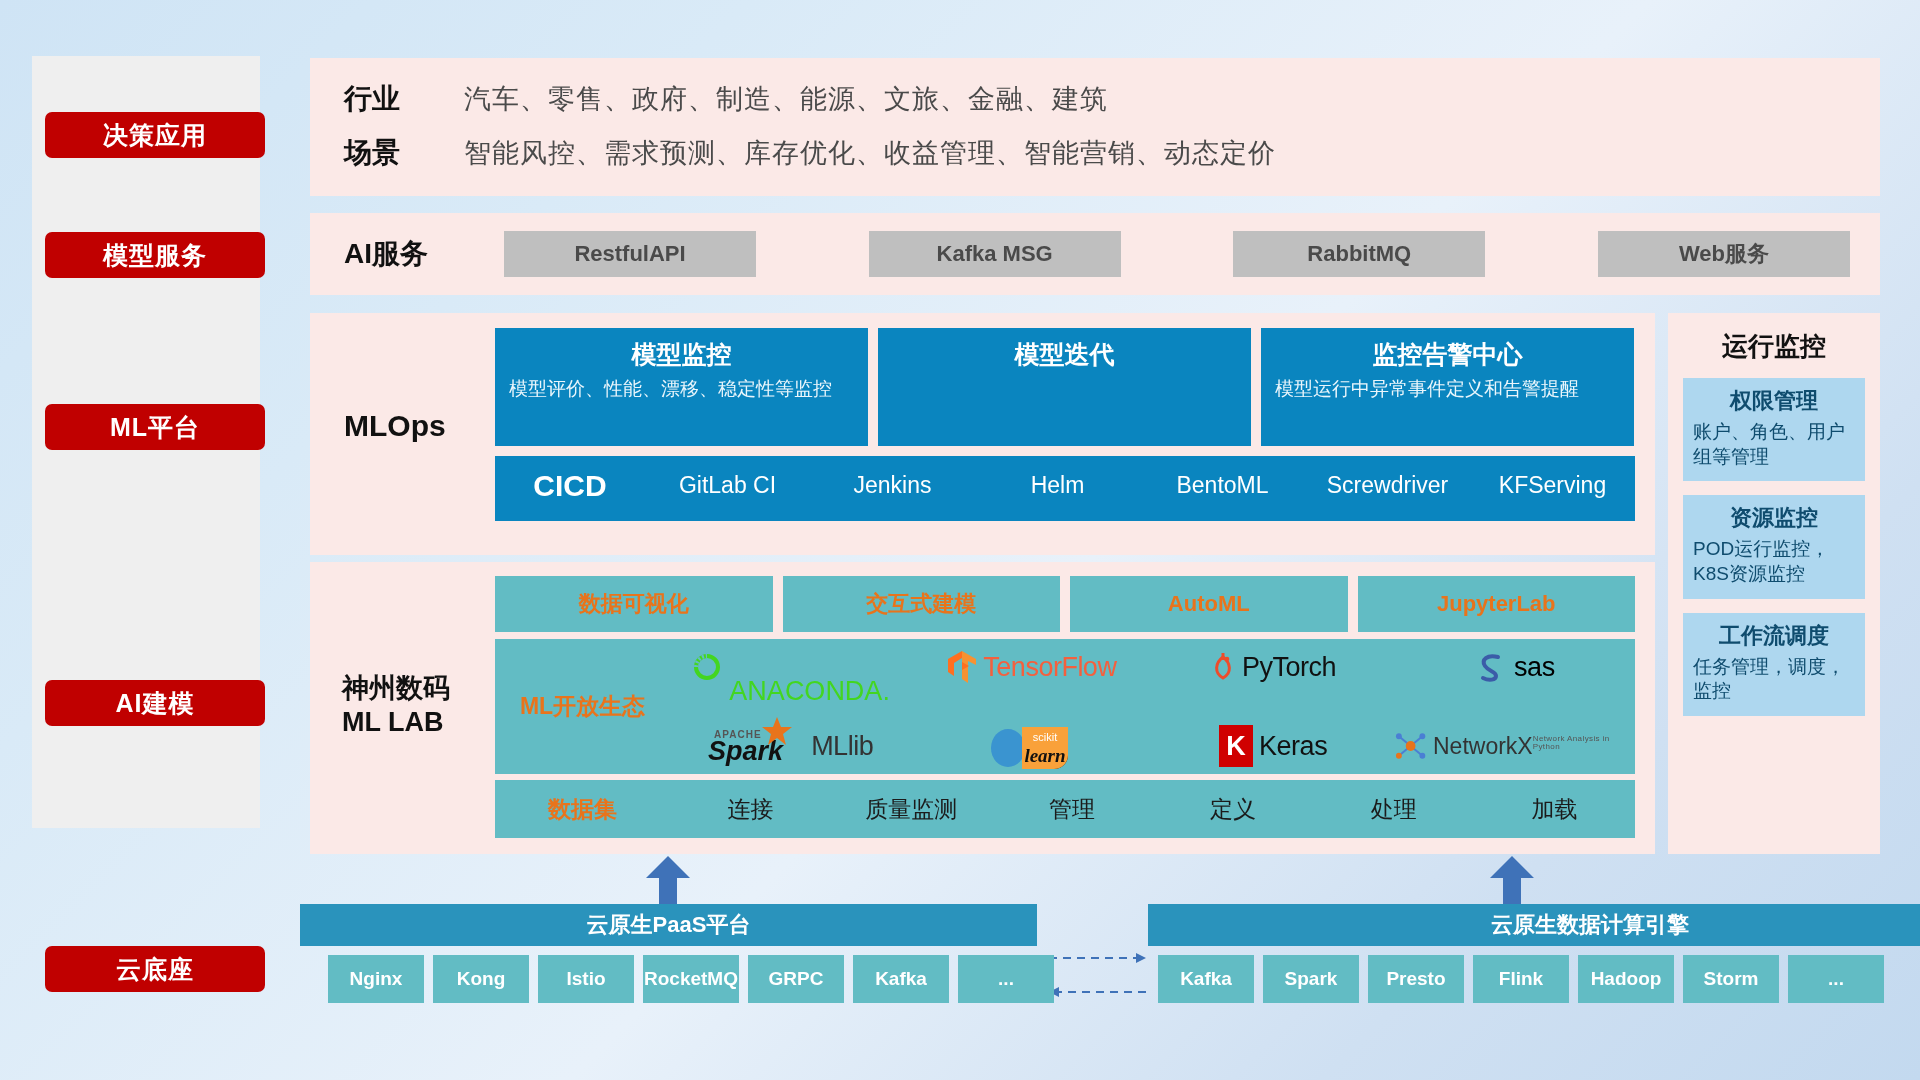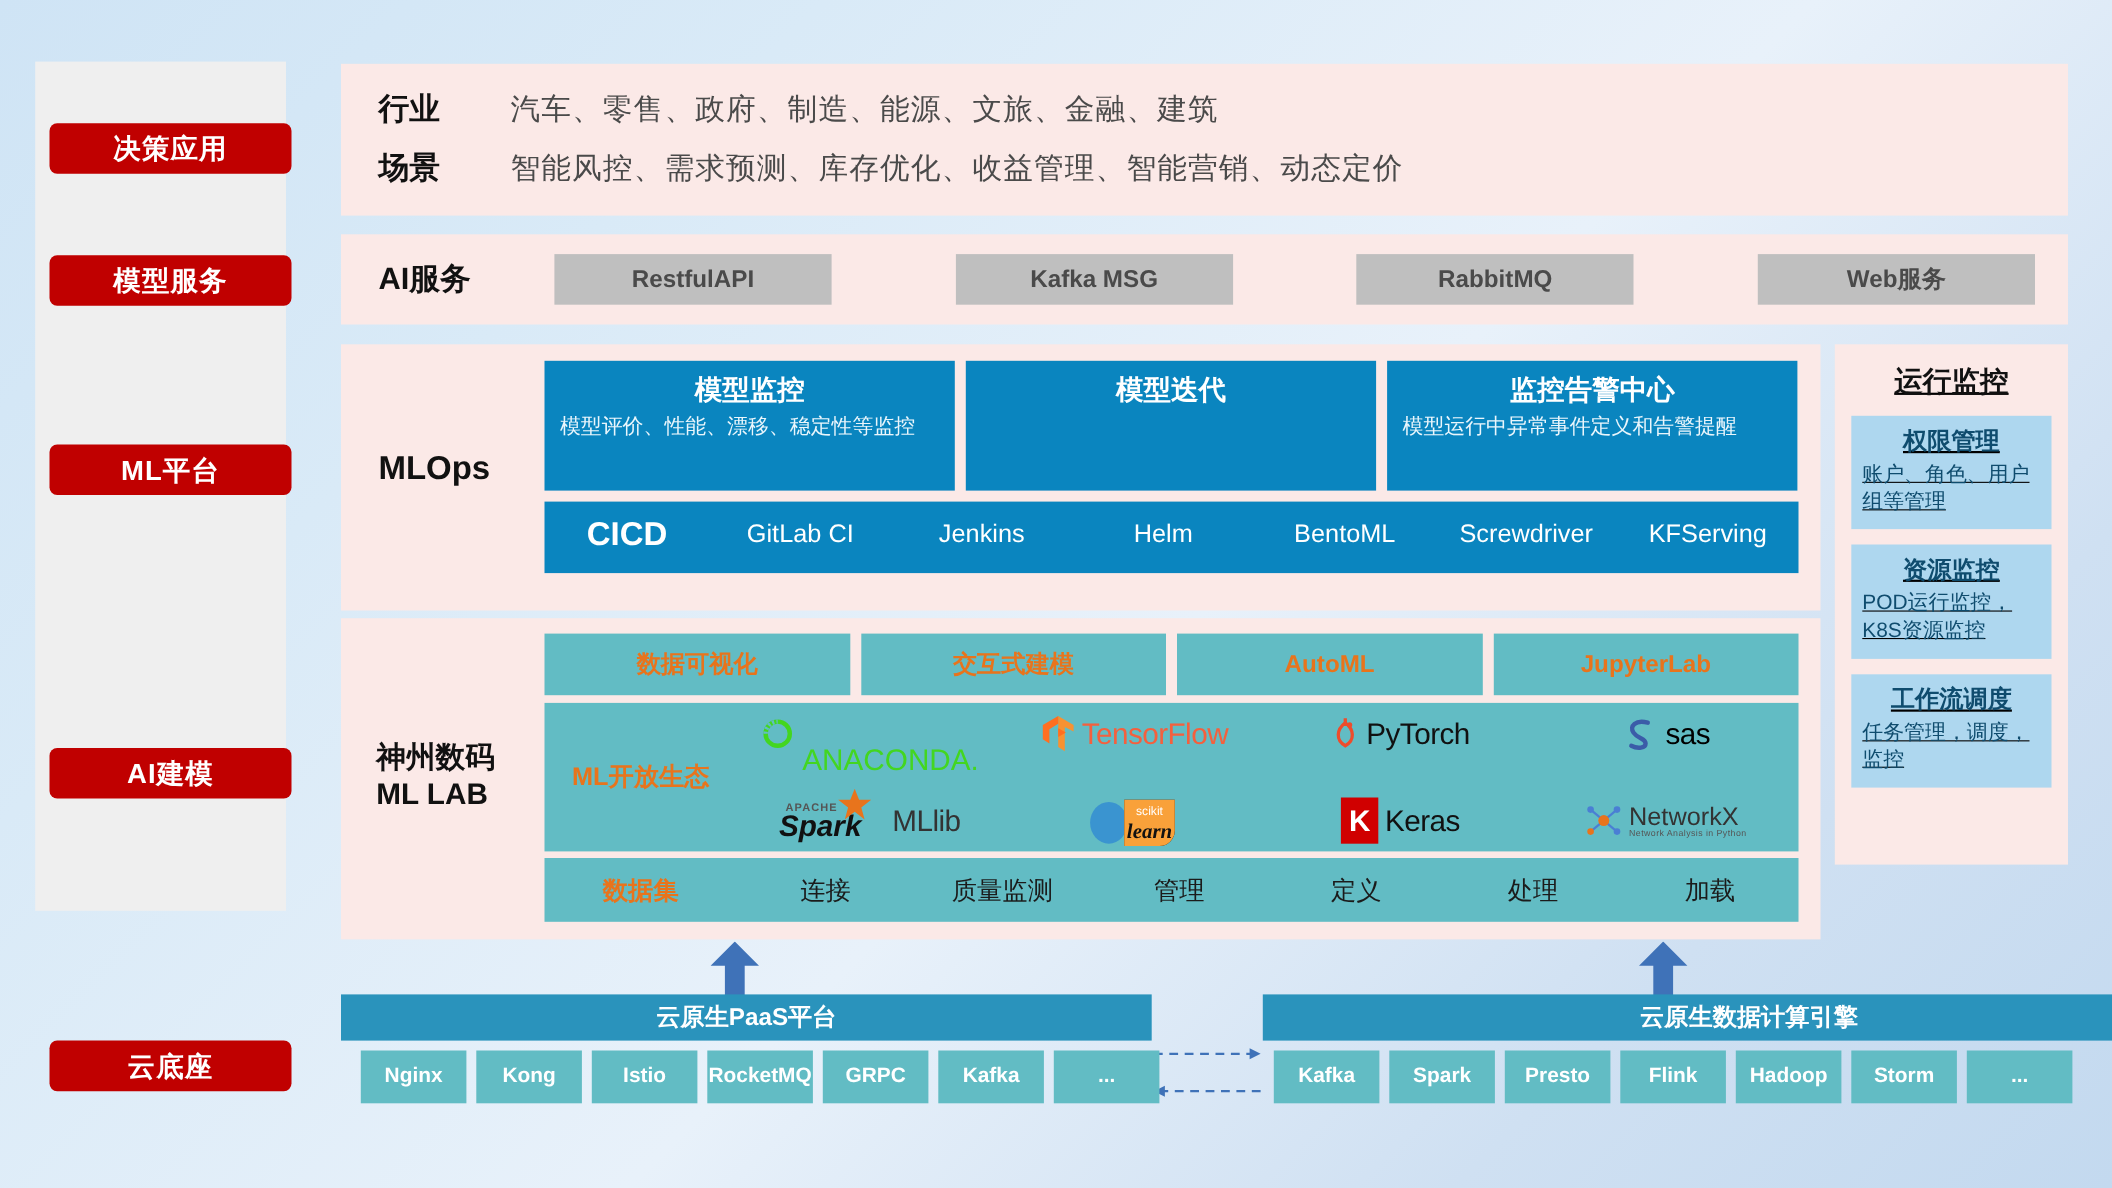--- a/index.html
+++ b/index.html
@@ -94,34 +94,34 @@
   }
   .eco-grid{flex:1;display:grid;grid-template-columns:repeat(4,1fr);grid-template-rows:1fr 1fr;align-items:center;justify-items:center;}
   .lab-data{
     position:absolute;left:185px;top:218px;width:1140px;height:58px;background:#62bcc4;
     display:flex;align-items:center;
   }
   .data-label{width:175px;flex:0 0 175px;text-align:center;color:#e8741c;font-size:23px;font-weight:bold;}
   .data-item{flex:1;text-align:center;color:#1b1b1b;font-size:23px;}
 
   
-  .band-mon{left:1668px;top:313px;width:212px;height:473px;text-decoration:underline;}
+  .band-mon{left:1668px;top:313px;width:212px;height:541px;}
   .mon-title{text-align:center;padding-top:16px;font-size:26px;font-weight:bold;color:#111;}
   .mon-card{
     margin:14px auto 0;width:182px;background:#aed7ef;box-sizing:border-box;padding:8px 10px 12px;
   }
   .mon-card .mt{text-align:center;font-size:22px;font-weight:bold;color:#0f4c6e;margin-bottom:4px;}
   .mon-card .md{font-size:19px;line-height:1.3;color:#0f4c6e;}
 
   
   .cloud-bar{
     position:absolute;height:42px;background:#2a93bc;color:#fff;
     display:flex;align-items:center;justify-content:center;font-size:22px;font-weight:bold;
   }
-  .cloud-bar.left{left:310px;top:904px;width:737px;}
+  .cloud-bar.left{left:300px;top:904px;width:737px;}
   .cloud-bar.right{left:1148px;top:904px;width:884px;}
   .chip-row{position:absolute;display:flex;gap:9px;}
   .chip-row.left{left:328px;top:955px;}
   .chip-row.right{left:1158px;top:955px;}
   .cchip{
     height:48px;background:#62bcc4;color:#fff;font-size:19px;font-weight:bold;
     display:flex;align-items:center;justify-content:center;text-align:center;line-height:1.1;
     box-sizing:border-box;padding:0 6px;
   }
   .dashes{position:absolute;left:1047px;top:940px;width:101px;height:70px;}
@@ -284,21 +284,21 @@
             <line x1="17" y1="17" x2="5" y2="7" stroke="#4a7fd4" stroke-width="2"></line>
             <line x1="17" y1="17" x2="29" y2="7" stroke="#4a7fd4" stroke-width="2"></line>
             <line x1="17" y1="17" x2="5" y2="27" stroke="#4a7fd4" stroke-width="2"></line>
             <line x1="17" y1="17" x2="29" y2="27" stroke="#4a7fd4" stroke-width="2"></line>
             <circle cx="17" cy="17" r="5" fill="#e8741c"></circle>
             <circle cx="5" cy="7" r="3" fill="#4a7fd4"></circle>
             <circle cx="29" cy="7" r="3" fill="#4a7fd4"></circle>
             <circle cx="5" cy="27" r="3" fill="#e8741c"></circle>
             <circle cx="29" cy="27" r="3" fill="#4a7fd4"></circle>
           </svg>
-          <div style="display:flex;flex-direction:column;line-height:1;">
+          <div style="display:flex;flex-direction:row;line-height:1;">
             <span style="font-size:23px;color:#333;">NetworkX</span>
             <span style="font-size:8px;color:#555;letter-spacing:.4px;">Network Analysis in Python</span>
           </div>
         </div>
 
       </div>
     </div>
 
     <div class="lab-data">
       <div class="data-label">数据集</div>

